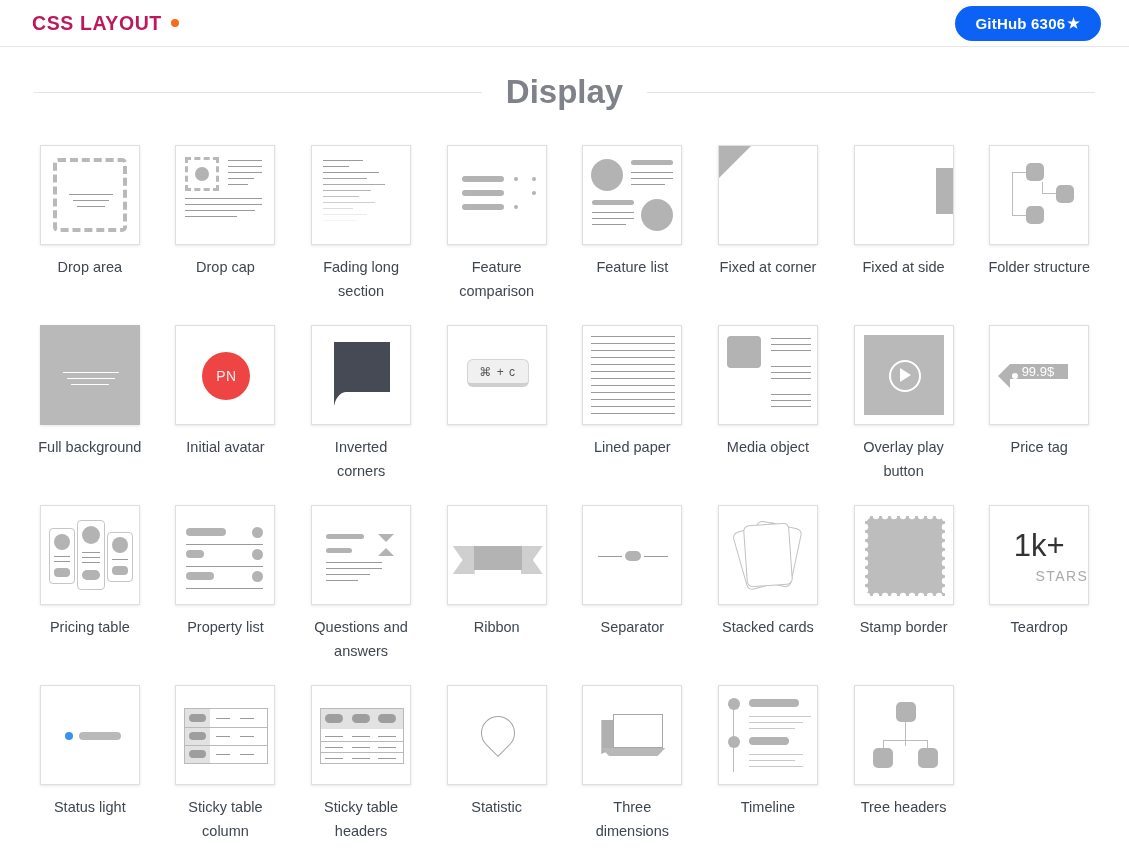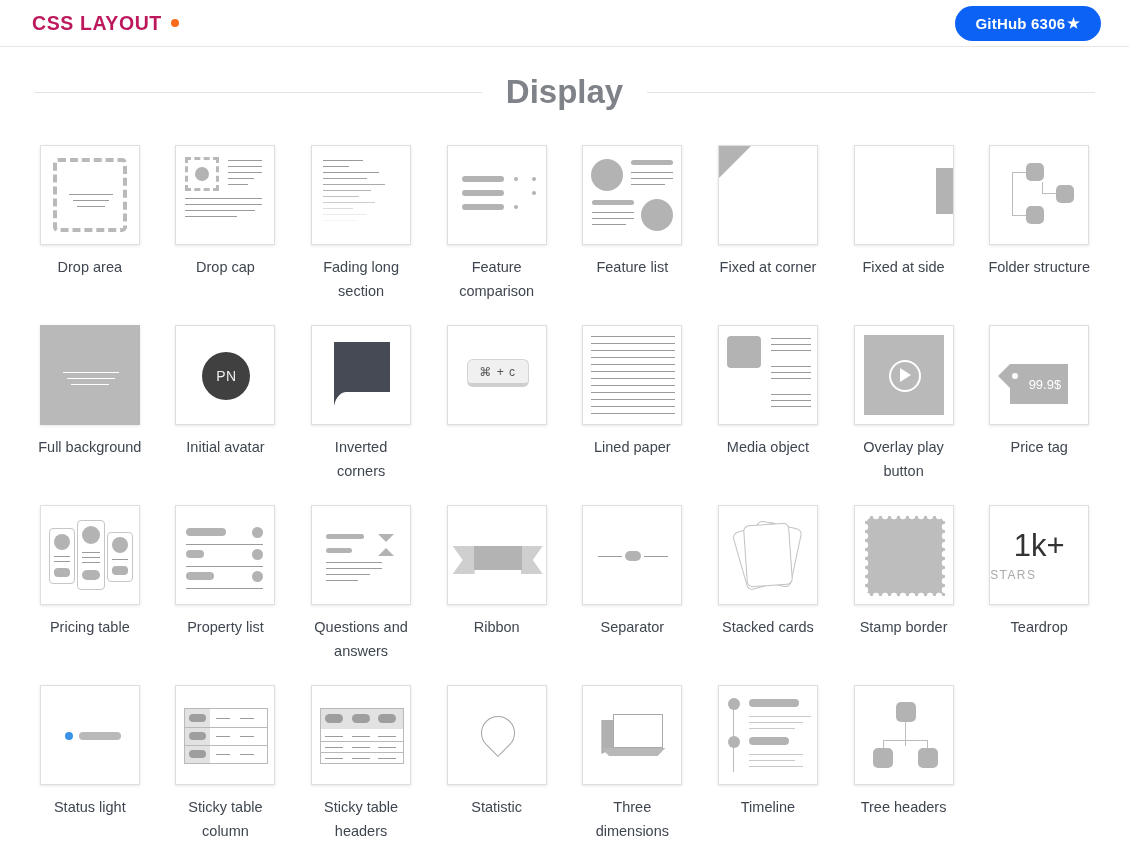--- a/index.html
+++ b/index.html
@@ -123,38 +123,38 @@
   
   .kbd {
     position:absolute; left:19px; top:33px; width:62px; height:28px;
     background:#f0f0f0; border:1px solid #d4d4d4; border-bottom:4px solid #cfcfcf;
     border-radius:6px; color:#555; font-size:12px;
     display:flex; align-items:center; justify-content:center; letter-spacing:1px;
   }
   
   .avatar {
     position:absolute; left:26px; top:26px; width:48px; height:48px;
-    border-radius:50%; background:#404040; color:#eee; font-size:14px;
+    border-radius:50%; background:#ef4444; color:#eee; font-size:14px;
     display:flex; align-items:center; justify-content:center; letter-spacing:.5px;
   }
   
   .playbg { position:absolute; left:9px; top:9px; right:9px; bottom:9px; background:#b9b9b9; }
   .playring {
     position:absolute; left:34px; top:34px; width:32px; height:32px;
     border:2px solid #fff; border-radius:50%;
   }
   .playtri {
     position:absolute; left:45px; top:42px;
     border-left:11px solid #fff; border-top:7px solid transparent; border-bottom:7px solid transparent;
   }
   
   .ptag {
-    position:absolute; left:20px; top:38px; width:58px; height:40px; background:#b3b3b3;
+    position:absolute; left:20px; top:38px; width:58px; height:15px; background:#b3b3b3;
     color:#fff; font-size:13px; display:flex; align-items:center; justify-content:flex-end;
-    padding-right:7px;
+    padding-right:14px;
   }
   .ptag:before{
     content:""; position:absolute; left:-12px; top:0;
     border-right:12px solid #b3b3b3; border-top:12px solid transparent; border-bottom:12px solid transparent;
   }
   .ptag-hole{ position:absolute; left:2px; top:9px; width:6px; height:6px; border-radius:50%; background:#fff; }
   
   .rib-c { position:absolute; left:26px; top:40px; width:48px; height:24px; background:#b3b3b3; }
   .rib-l, .rib-r { position:absolute; top:40px; width:22px; height:28px; background:#cfcfcf; }
   .rib-l { left:5px;  clip-path: polygon(0 0, 100% 0, 100% 100%, 0 100%, 45% 50%); }
@@ -166,21 +166,21 @@
     transform: rotate(-135deg);
   }
   
   .stk { position:absolute; border:1px solid #c2c2c2; background:#fff; border-radius:6px; }
   
   .d3-front { position:absolute; left:30px; top:28px; width:50px; height:34px; background:#fff; border:1px solid #a8a8a8; }
   .d3-side  { position:absolute; left:18px; top:34px; width:14px; height:34px; background:#b0b0b0; clip-path: polygon(0 0, 100% -18%, 100% 82%, 0 100%); }
   .d3-bot   { position:absolute; left:18px; top:62px; width:64px; height:8px; background:#b8b8b8; clip-path: polygon(0 0, 100% 0, 88% 100%, 12% 100%); }
   
   .stat-num { position:absolute; left:0; right:0; top:22px; text-align:center; font-size:31px; color:#333; font-weight:normal; }
-  .stat-lbl { position:absolute; left:0; right:0; top:62px; text-align:left; font-size:12px; color:#aaa; letter-spacing:1.4px; }
+  .stat-lbl { position:absolute; left:0; right:0; top:62px; text-align:right; font-size:14px; color:#aaa; letter-spacing:1.4px; }
   
   .stl-dot { position:absolute; left:24px; top:46px; width:8px; height:8px; border-radius:50%; background:#3a93e8; }
   .stl-bar { position:absolute; left:38px; top:46px; width:42px; height:8px; border-radius:4px; background:#b9b9b9; }
   
   .tbl { position:absolute; border:1px solid #b9b9b9; }
   .tblrow { position:absolute; height:1px; background:#b9b9b9; }
   .tblhead{ position:absolute; background:#e2e2e2; }
   
   .fx-corner { position:absolute; left:0; top:0; width:0; height:0; border-left:32px solid #b3b3b3; border-bottom:32px solid transparent; }
   .fx-side   { position:absolute; right:0; top:22px; width:17px; height:46px; background:#b3b3b3; }

